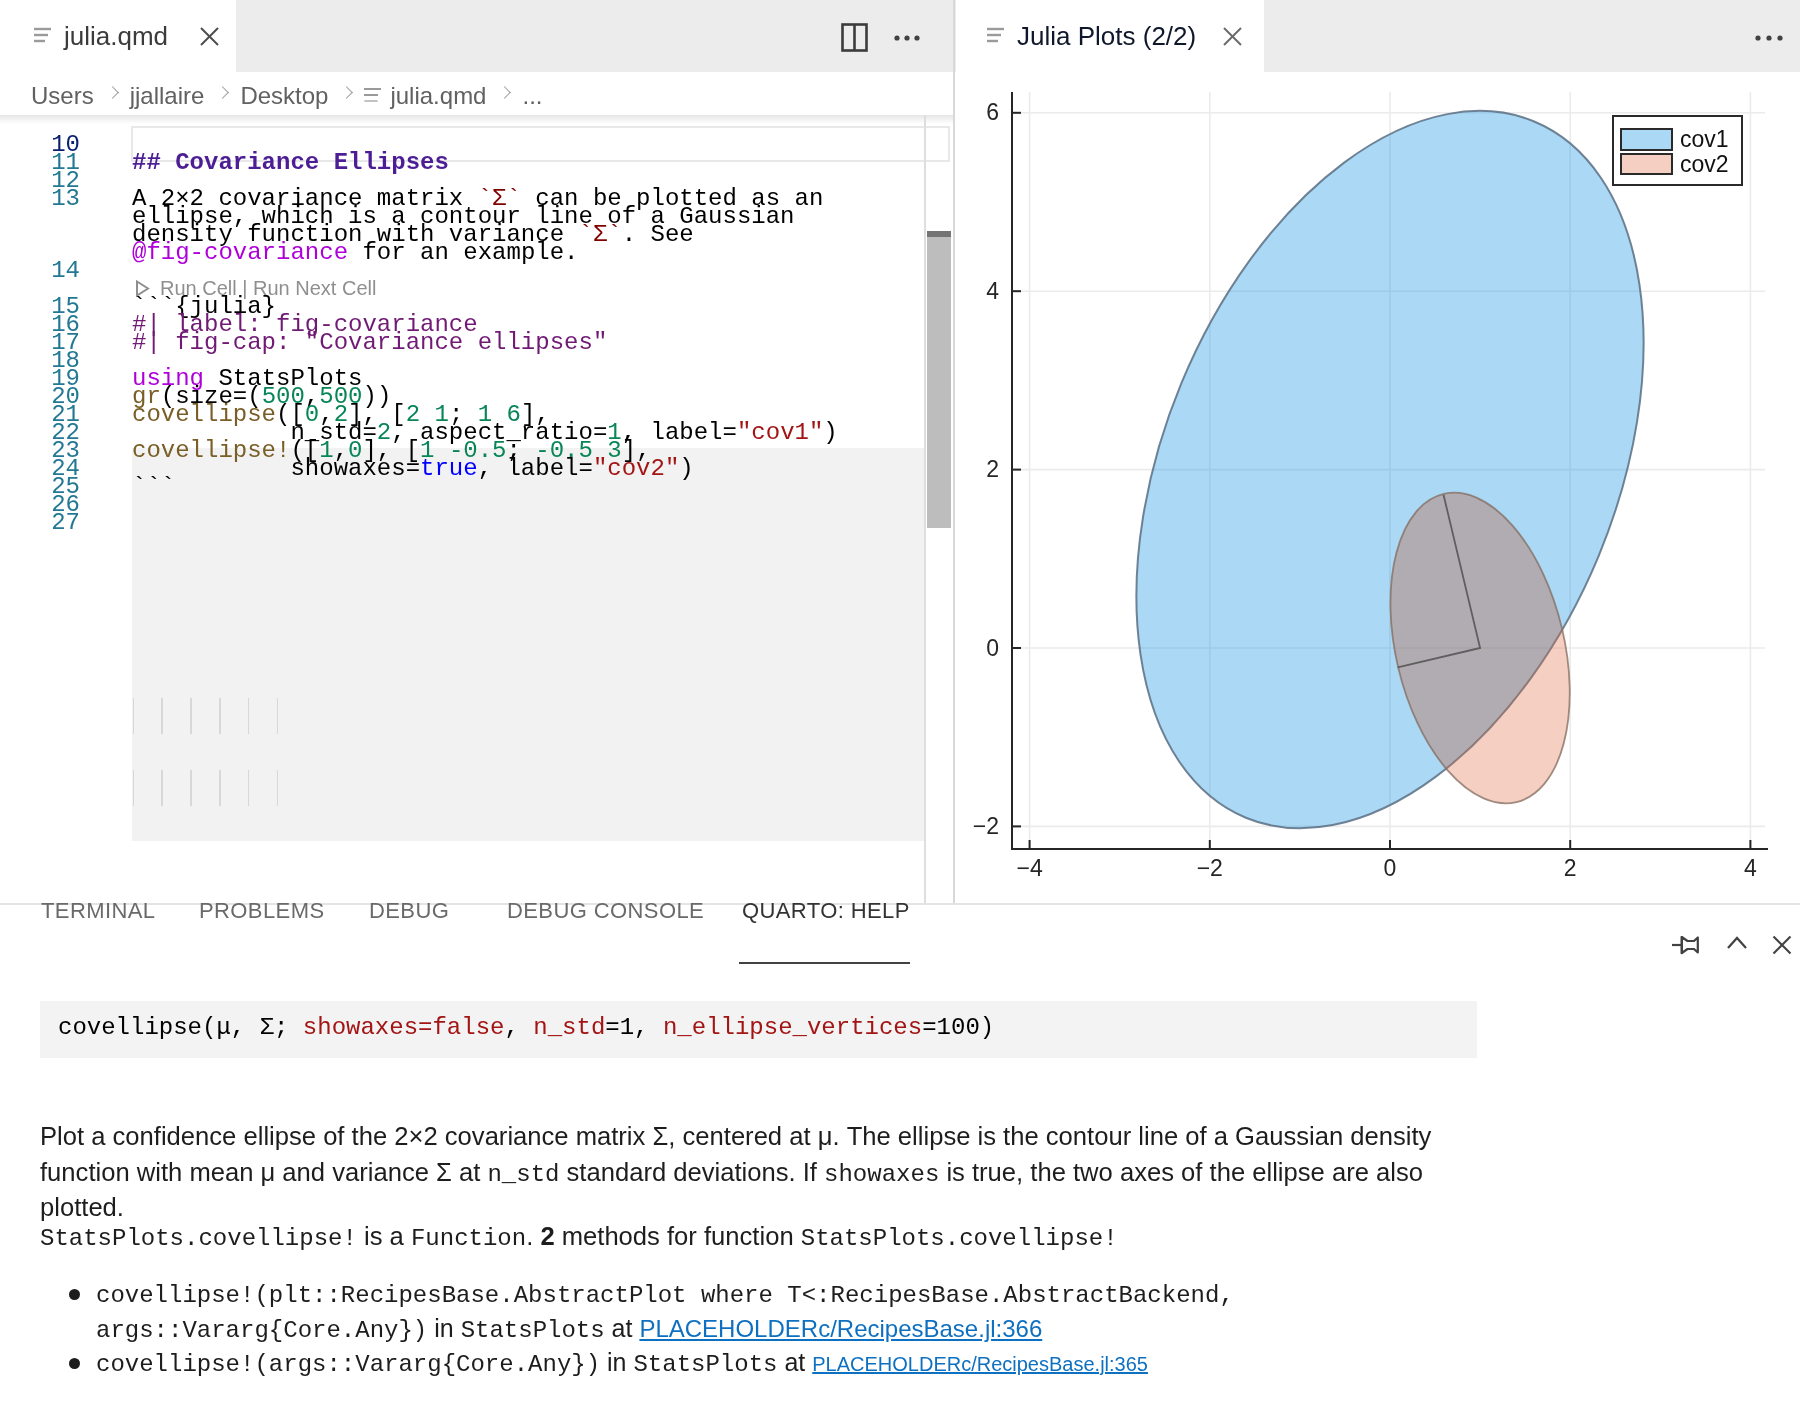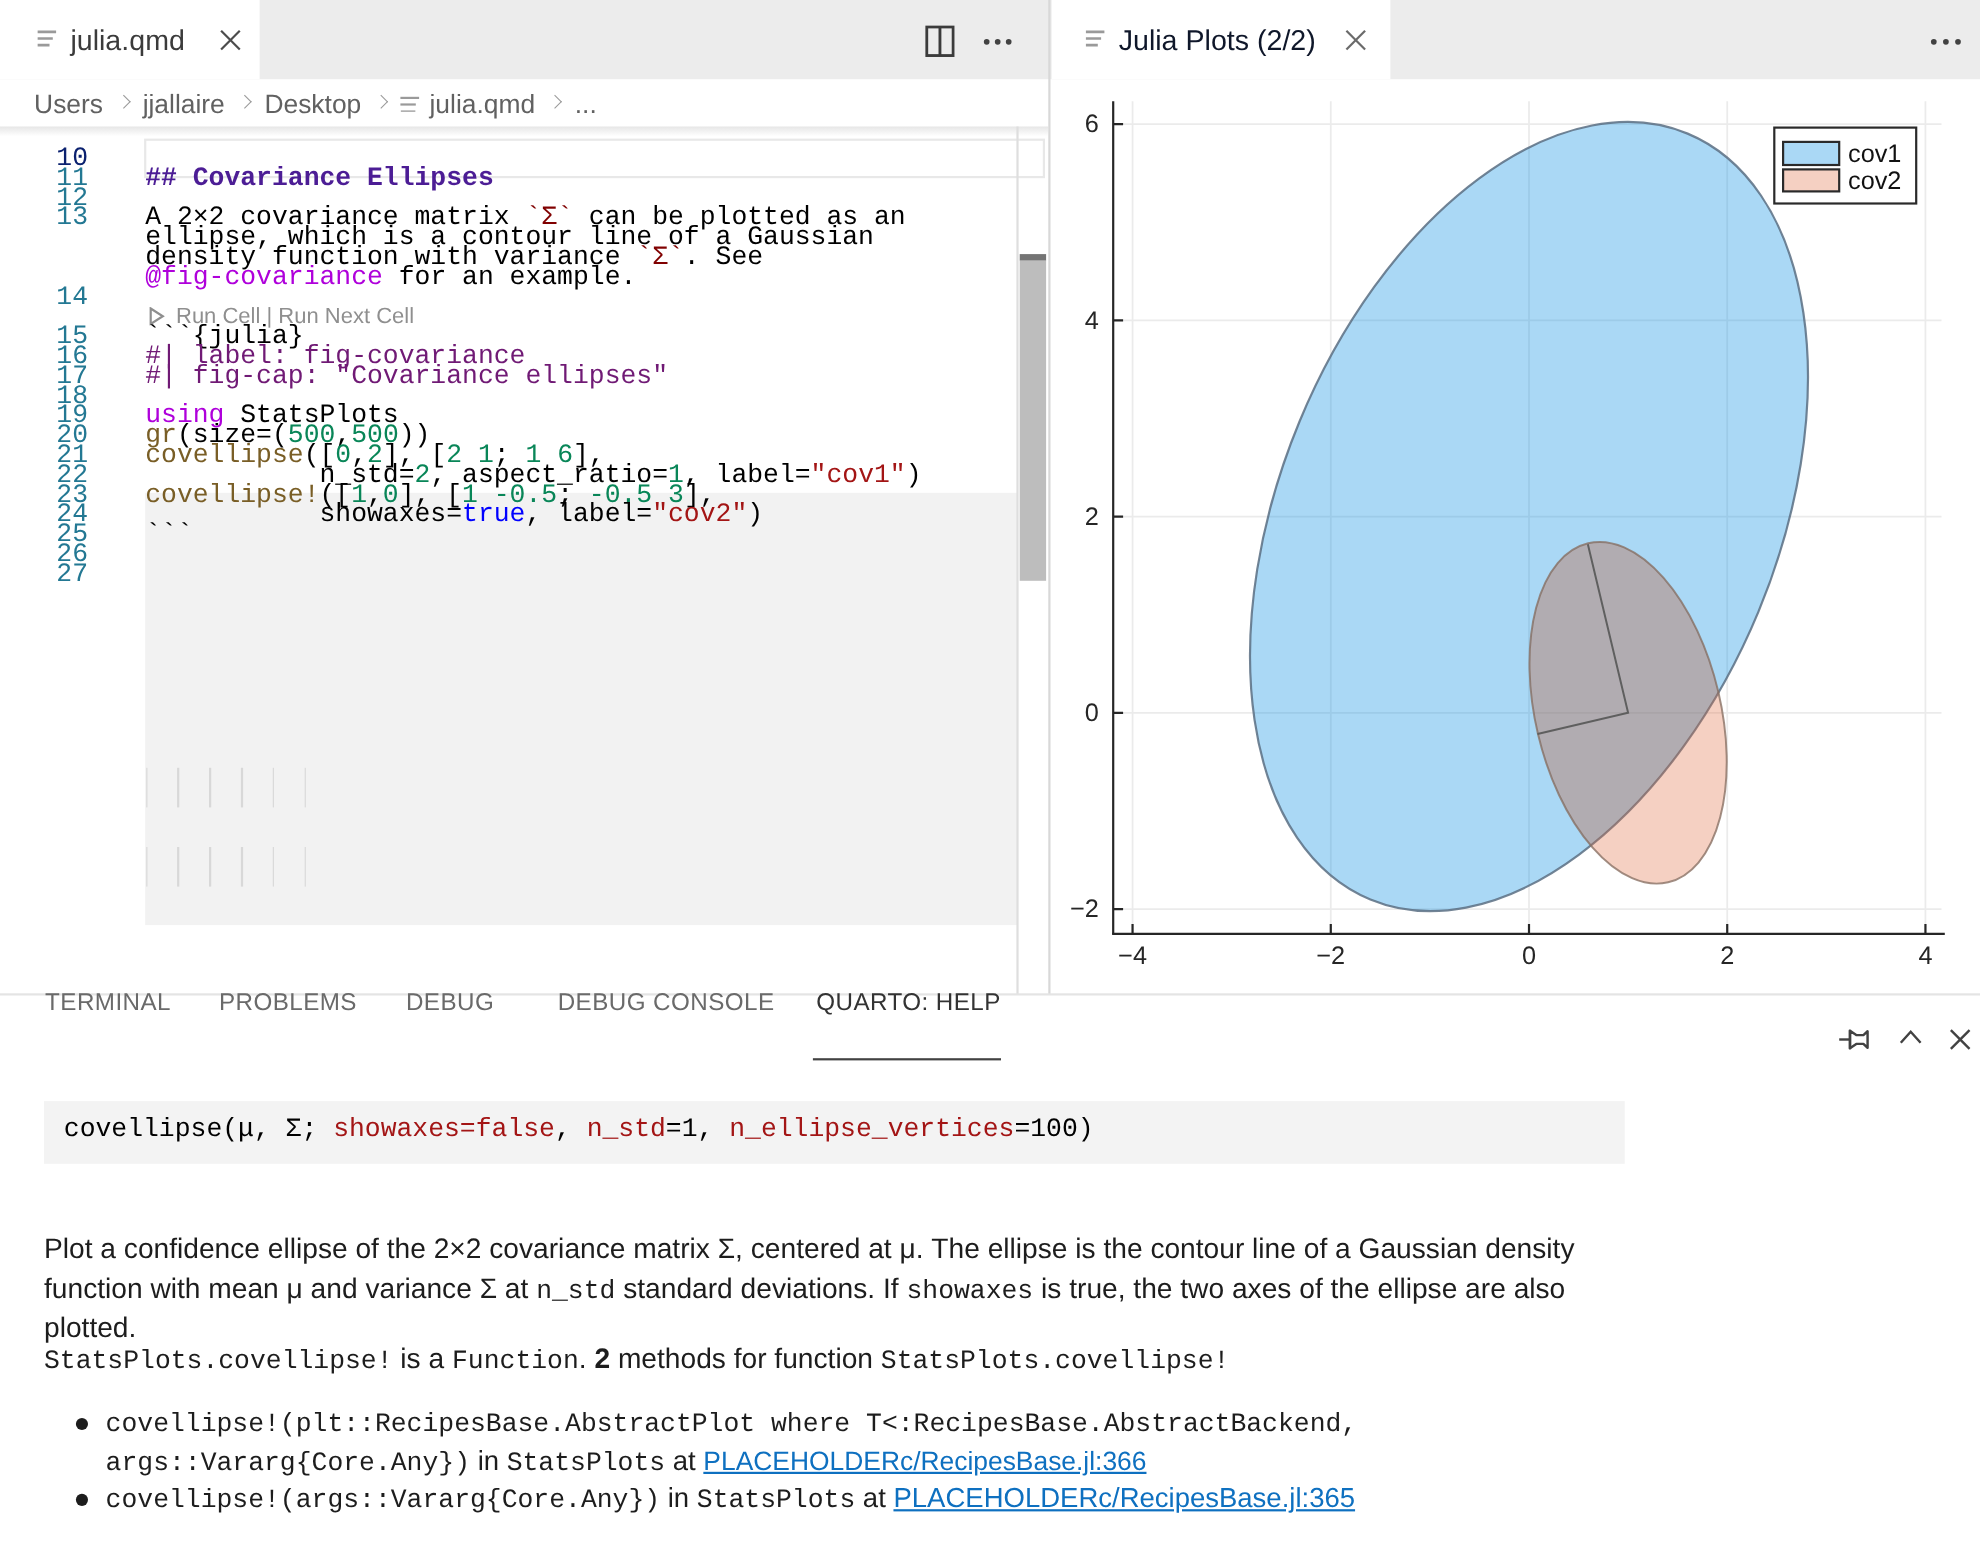--- a/index.html
+++ b/index.html
@@ -242,21 +242,21 @@
   <div class="abs" style="left:40px;top:1087px;font-size:25.6px;line-height:35.6px;color:#1d1d1d;white-space:pre;margin-top:32px;">Plot a confidence ellipse of the 2×2 covariance matrix Σ, centered at μ. The ellipse is the contour line of a Gaussian density
 function with mean μ and variance Σ at <span class="ic">n_std</span> standard deviations. If <span class="ic">showaxes</span> is true, the two axes of the ellipse are also
 plotted.</div>
 
   <div class="abs" style="left:40px;top:1222px;font-size:25.6px;color:#1d1d1d;white-space:pre;"><span class="ic">StatsPlots.covellipse!</span> is a <span class="ic">Function</span>. <b>2</b> methods for function <span class="ic">StatsPlots.covellipse!</span></div>
 
   <div class="abs" style="left:69px;top:1289px;width:11px;height:11px;border-radius:50%;background:#1d1d1d;"></div>
   <div class="abs" style="left:69px;top:1358px;width:11px;height:11px;border-radius:50%;background:#1d1d1d;"></div>
   <div class="abs hl" style="left:96px;top:1279px;"><span class="ic">covellipse!(plt::RecipesBase.AbstractPlot where T&lt;:RecipesBase.AbstractBackend,</span></div>
   <div class="abs hl" style="left:96px;top:1313.5px;"><span class="ic">args::Vararg{Core.Any})</span> in <span class="ic">StatsPlots</span> at <a style="color:#0e70c0;text-decoration:underline;font-size:24px;">PLACEHOLDERc/RecipesBase.jl:366</a></div>
-  <div class="abs hl" style="left:96px;top:1348px;"><span class="ic">covellipse!(args::Vararg{Core.Any})</span> in <span class="ic">StatsPlots</span> at <a style="color:#0e70c0;text-decoration:underline;font-size:25px;">PLACEHOLDERc/RecipesBase.jl:365</a></div>
+  <div class="abs hl" style="left:96px;top:1348px;"><span class="ic">covellipse!(args::Vararg{Core.Any})</span> in <span class="ic">StatsPlots</span> at <a style="color:#0e70c0;text-decoration:underline;font-size:20px;">PLACEHOLDERc/RecipesBase.jl:365</a></div>
 
 </div>
 
 <style>
   .crumbsep{width:22px;height:22px;margin:0 7px;display:inline-block;
     background:
       linear-gradient(45deg,transparent 0,transparent 0);position:relative;}
   .crumbsep::before{content:"";position:absolute;left:7px;top:3px;width:8px;height:8px;
     border-right:1.8px solid #9a9a9a;border-top:1.8px solid #9a9a9a;transform:rotate(45deg);}
   .crumbicon{width:26px;height:23px;display:inline-block;position:relative;}

